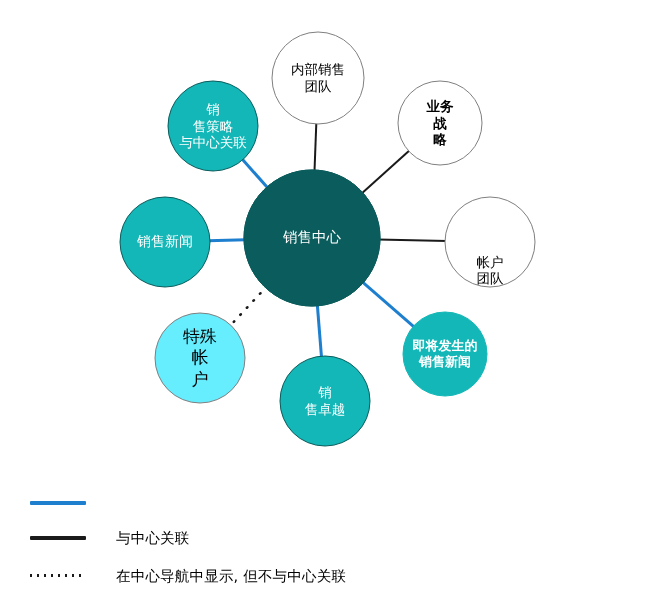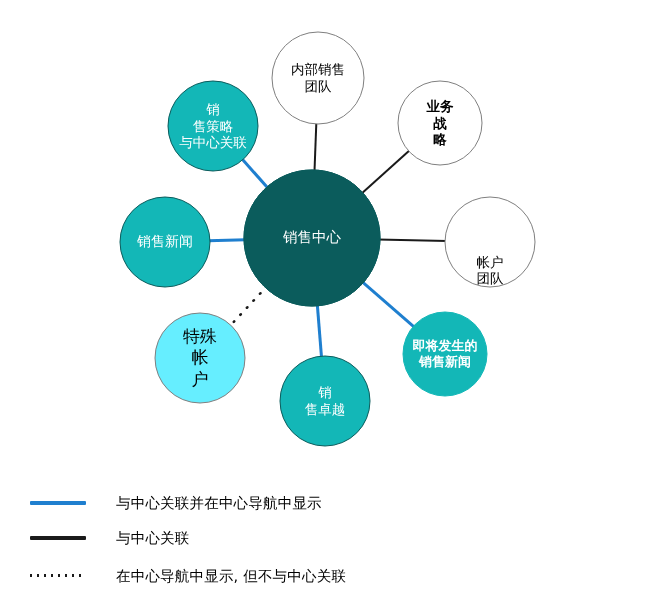--- a/index.html
+++ b/index.html
@@ -189,21 +189,20 @@
       </div>
     </div>
   </div>
 
 <div id="legend">
 
   <div class="legend-row" style="top:24px">
     <div class="legend-swatch">
       <div class="swatch-solid" id="sw0" style="background: rgb(31, 127, 207);"></div>
     </div>
-    <div class="legend-text">与中心关联并在中心导航中显示</div>
   </div>
 
   <div class="legend-row" style="top:59px">
     <div class="legend-swatch">
       <div class="swatch-solid" id="sw1" style="background: rgb(26, 26, 26);"></div>
     </div>
     <div class="legend-text">与中心关联</div>
   </div>
 
   <div class="legend-row" style="top:97px">

